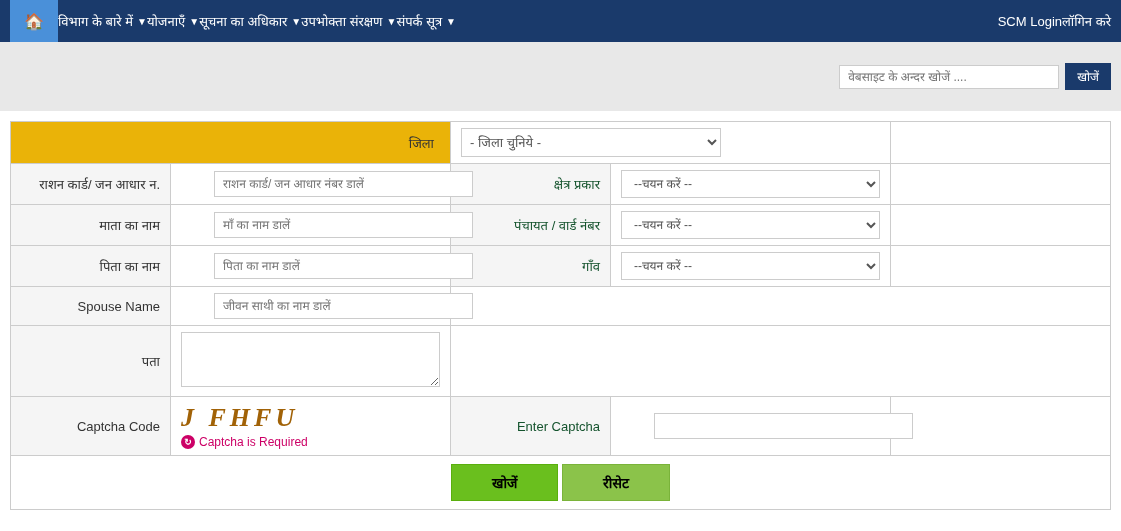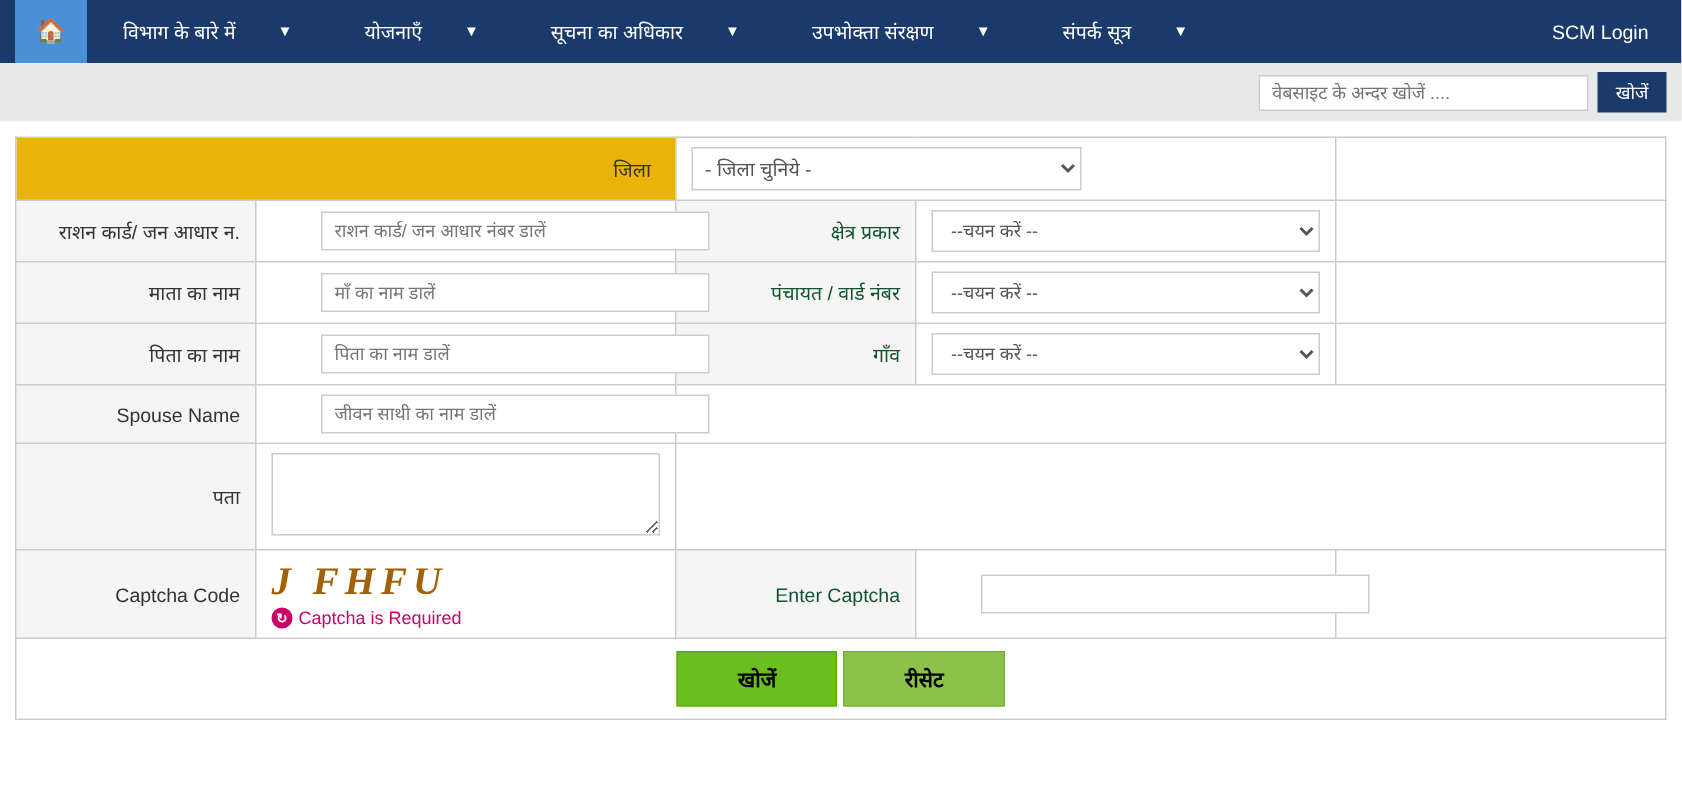--- a/index.html
+++ b/index.html
@@ -9,21 +9,21 @@
     .navbar {
       background: #1a3a6b;
       display: flex;
       align-items: center;
       padding: 0 10px;
       height: 42px;
     }
     .navbar a, .navbar span {
       color: #fff;
       text-decoration: none;
-      padding: 0 12px;
+      padding: 0 0;
       font-size: 13px;
       cursor: pointer;
       display: flex;
       align-items: center;
       height: 42px;
       white-space: nowrap;
     }
     .navbar .home-icon {
       background: #4a90d9;
       padding: 0 14px;
@@ -32,21 +32,21 @@
     .navbar .dropdown-arrow { font-size: 10px; margin-left: 4px; }
     .navbar .right-nav { margin-left: auto; display: flex; align-items: flex-start; }
     .navbar .right-nav a { color: #fff; }
 
     
     .search-bar {
       background: #e8e8e8;
       display: flex;
       justify-content: flex-end;
       align-items: center;
-      padding: 6px 10px;
+      padding: 21px 10px;
       gap: 6px;
     }
     .search-bar input {
       width: 220px;
       padding: 4px 8px;
       border: 1px solid #ccc;
       font-size: 12px;
       color: #999;
     }
     .search-bar button {
@@ -215,20 +215,21 @@
   <a>
     <span>उपभोक्ता संरक्षण</span>
     <span class="dropdown-arrow">▼</span>
   </a>
   <a>
     <span>संपर्क सूत्र</span>
     <span class="dropdown-arrow">▼</span>
   </a>
   <div class="right-nav">
     <a>SCM Login</a>
+    <a>लॉगिन करे</a>
   </div>
 </nav>
 
 <div class="search-bar">
   <input type="text" placeholder="वेबसाइट के अन्दर खोजें ...." style="">
   <button>खोजें</button>
 </div>
 
 <div class="main-content">
   <table class="form-table">

